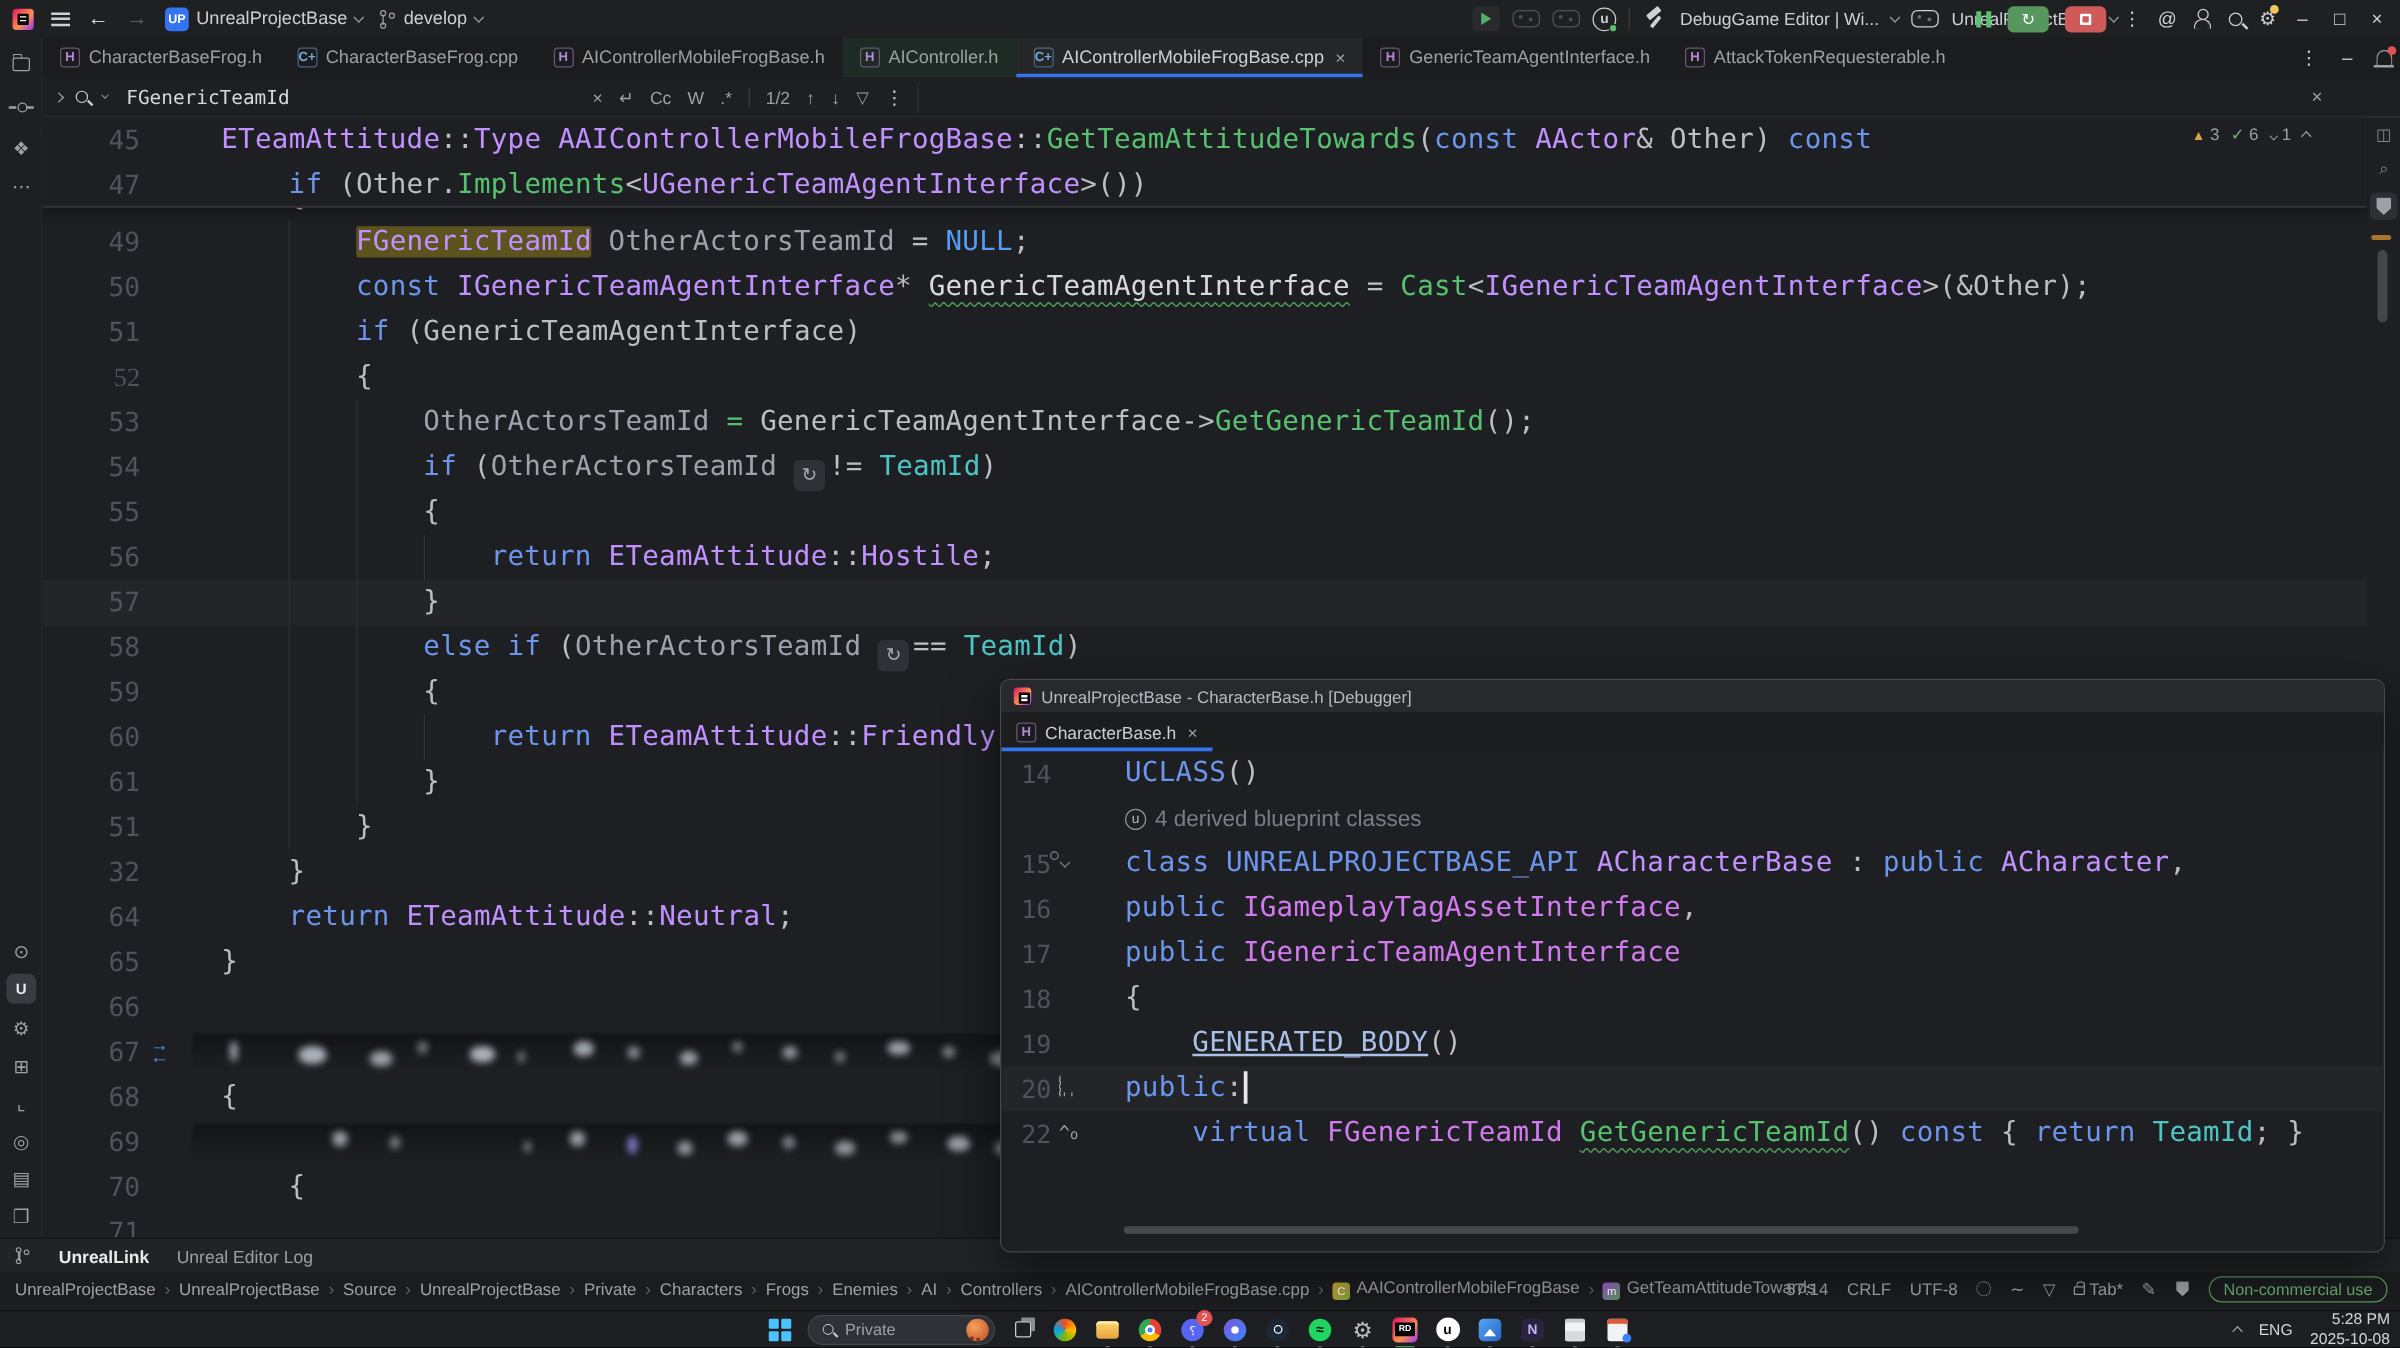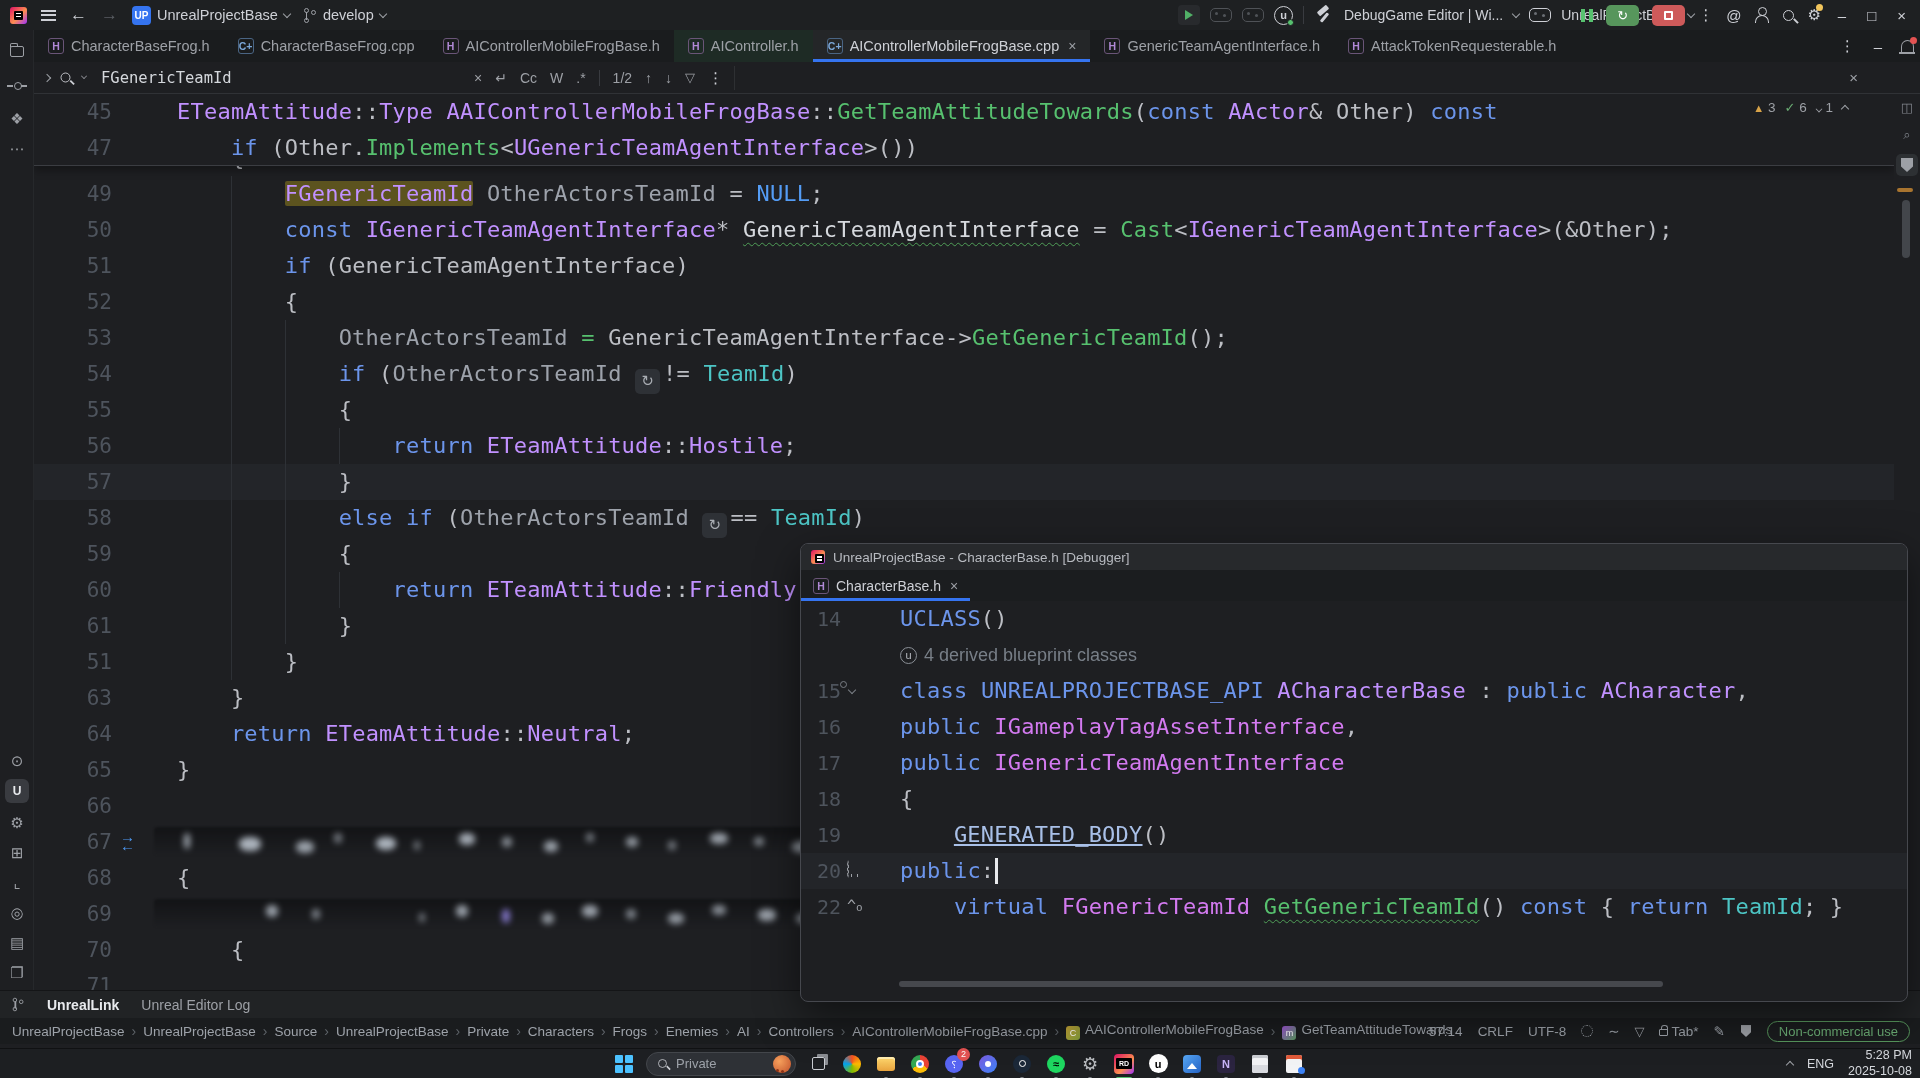--- a/index.html
+++ b/index.html
@@ -343,21 +343,21 @@
           <span class="num" style="width: 78px;">50</span>
           <span class="codeseg" style="left: 250.76px;"><span style="color: rgb(108, 149, 235);">const</span><span style="color: rgb(188, 190, 196);"> </span><span style="color: rgb(193, 145, 255);">IGenericTeamAgentInterface</span><span style="color: rgb(188, 190, 196);">* </span><span class="wavy" style="color: rgb(214, 217, 222);">GenericTeamAgentInterface</span><span style="color: rgb(188, 190, 196);"> = </span><span style="color: rgb(87, 193, 111);">Cast</span><span style="color: rgb(188, 190, 196);">&lt;</span><span style="color: rgb(193, 145, 255);">IGenericTeamAgentInterface</span><span style="color: rgb(188, 190, 196);">&gt;(&amp;Other);</span></span>
         </div>
         <div class="crow">
           <span class="guide" style="left: 196.88px;"></span>
           <span class="num" style="width: 78px;">51</span>
           <span class="codeseg" style="left: 250.76px;"><span style="color: rgb(108, 149, 235);">if</span><span style="color: rgb(188, 190, 196);"> (GenericTeamAgentInterface)</span></span>
         </div>
         <div class="crow">
           <span class="guide" style="left: 196.88px;"></span>
-          <span class="num" style="width: 78px;">52</span>
+          <span class="num" style="width: 78px; font-family: Liberation Serif, serif;">52</span>
           <span class="codeseg" style="left: 250.76px;"><span style="color: rgb(188, 190, 196);">{</span></span>
         </div>
         <div class="crow">
           <span class="guide" style="left: 196.88px;"></span>
           <span class="guide" style="left: 250.76px;"></span>
           <span class="num" style="width: 78px;">53</span>
           <span class="codeseg" style="left: 304.64px;"><span style="color: rgb(157, 162, 171);">OtherActorsTeamId</span><span style="color: rgb(87, 193, 111);"> = </span><span style="color: rgb(188, 190, 196);">GenericTeamAgentInterface-&gt;</span><span style="color: rgb(87, 193, 111);">GetGenericTeamId</span><span style="color: rgb(188, 190, 196);">();</span></span>
         </div>
         <div class="crow">
           <span class="guide" style="left: 196.88px;"></span>
@@ -408,21 +408,21 @@
           <span class="guide" style="left: 250.76px;"></span>
           <span class="num" style="width: 78px;">61</span>
           <span class="codeseg" style="left: 304.64px;"><span style="color: rgb(188, 190, 196);">}</span></span>
         </div>
         <div class="crow">
           <span class="guide" style="left: 196.88px;"></span>
           <span class="num" style="width: 78px;">51</span>
           <span class="codeseg" style="left: 250.76px;"><span style="color: rgb(188, 190, 196);">}</span></span>
         </div>
         <div class="crow">
-          <span class="num" style="width: 78px;">63</span>
+          <span class="num" style="width: 78px;">32</span>
           <span class="codeseg" style="left: 196.88px;"><span style="color: rgb(188, 190, 196);">}</span></span>
         </div>
         <div class="crow">
           <span class="num" style="width: 78px;">64</span>
           <span class="codeseg" style="left: 196.88px;"><span style="color: rgb(108, 149, 235);">return</span><span style="color: rgb(188, 190, 196);"> </span><span style="color: rgb(193, 145, 255);">ETeamAttitude</span><span style="color: rgb(188, 190, 196);">::</span><span style="color: rgb(193, 145, 255);">Neutral</span><span style="color: rgb(188, 190, 196);">;</span></span>
         </div>
         <div class="crow">
           <span class="num" style="width: 78px;">65</span>
           <span class="codeseg" style="left: 143px;"><span style="color: rgb(188, 190, 196);">}</span></span>
         </div>

